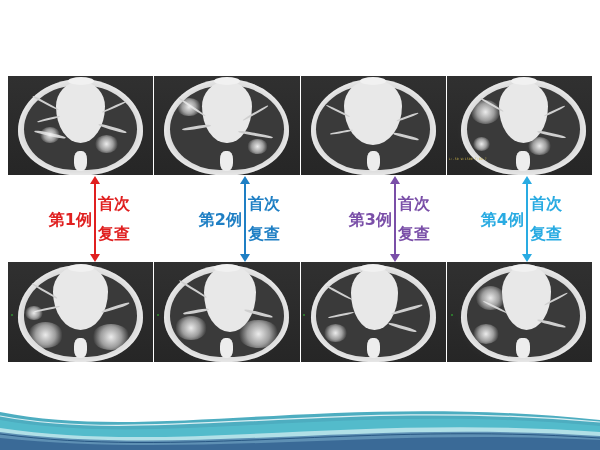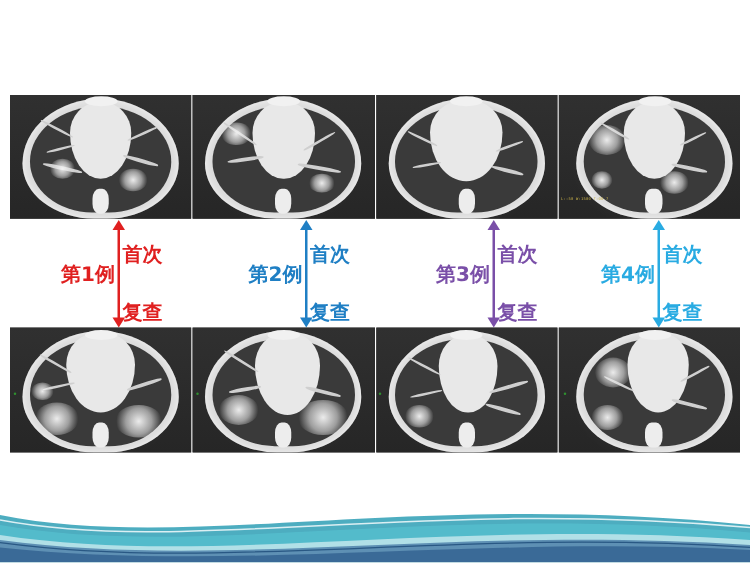--- a/index.html
+++ b/index.html
@@ -89,21 +89,21 @@
     border-left:5px solid transparent;border-right:5px solid transparent;
   }
   .grp .arrow-up{top:0;border-bottom:8px solid currentColor;}
   .grp .arrow-down{bottom:0;border-top:8px solid currentColor;}
   .grp .lab{
     position:absolute;font-size:16px;font-weight:bold;white-space:nowrap;
     color:currentColor;line-height:12px;
   }
   .grp .lab-first{left:50%;margin-left:3px;top:22px;}
   .grp .lab-case{right:50%;margin-right:3px;top:38px;}
-  .grp .lab-follow{left:50%;margin-left:3px;top:68px;}
+  .grp .lab-follow{left:50%;margin-left:3px;top:52px;}
 
   
   .footer{position:absolute;left:0;bottom:0;width:600px;height:68px;}
   .wave{position:absolute;left:0;bottom:0;width:600px;height:52px;}
 </style>
 </head>
 <body>
 
 <div class="slide">
 

